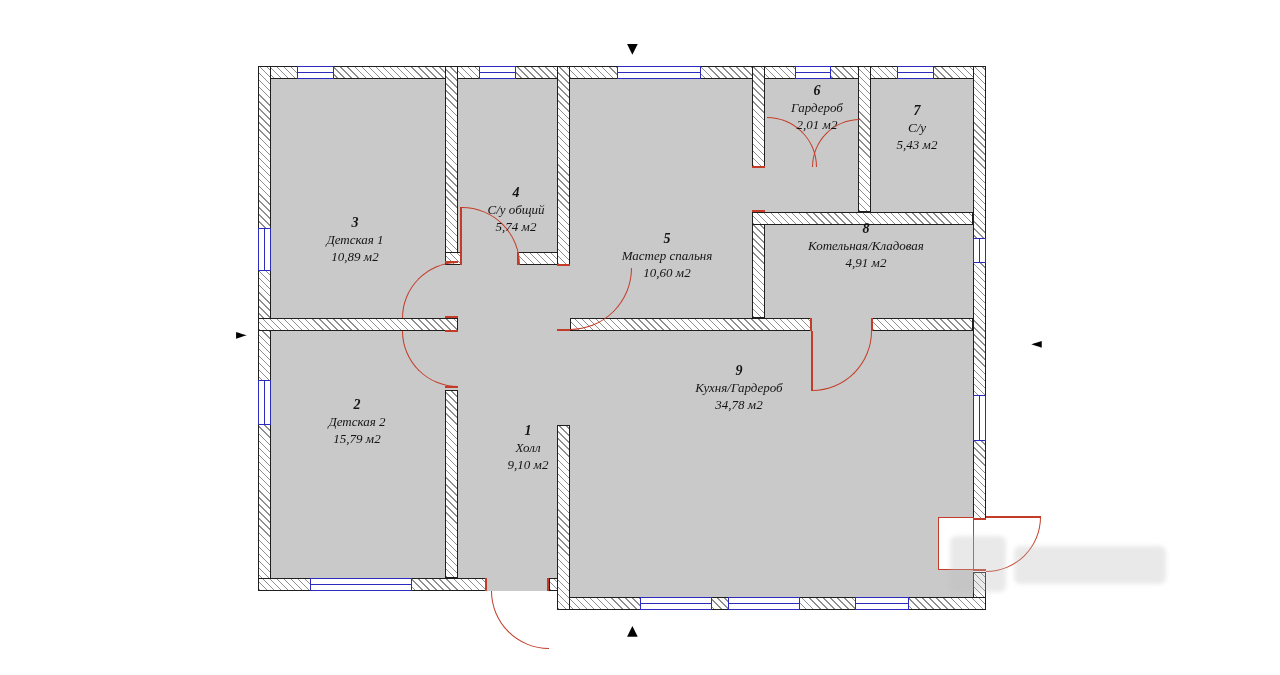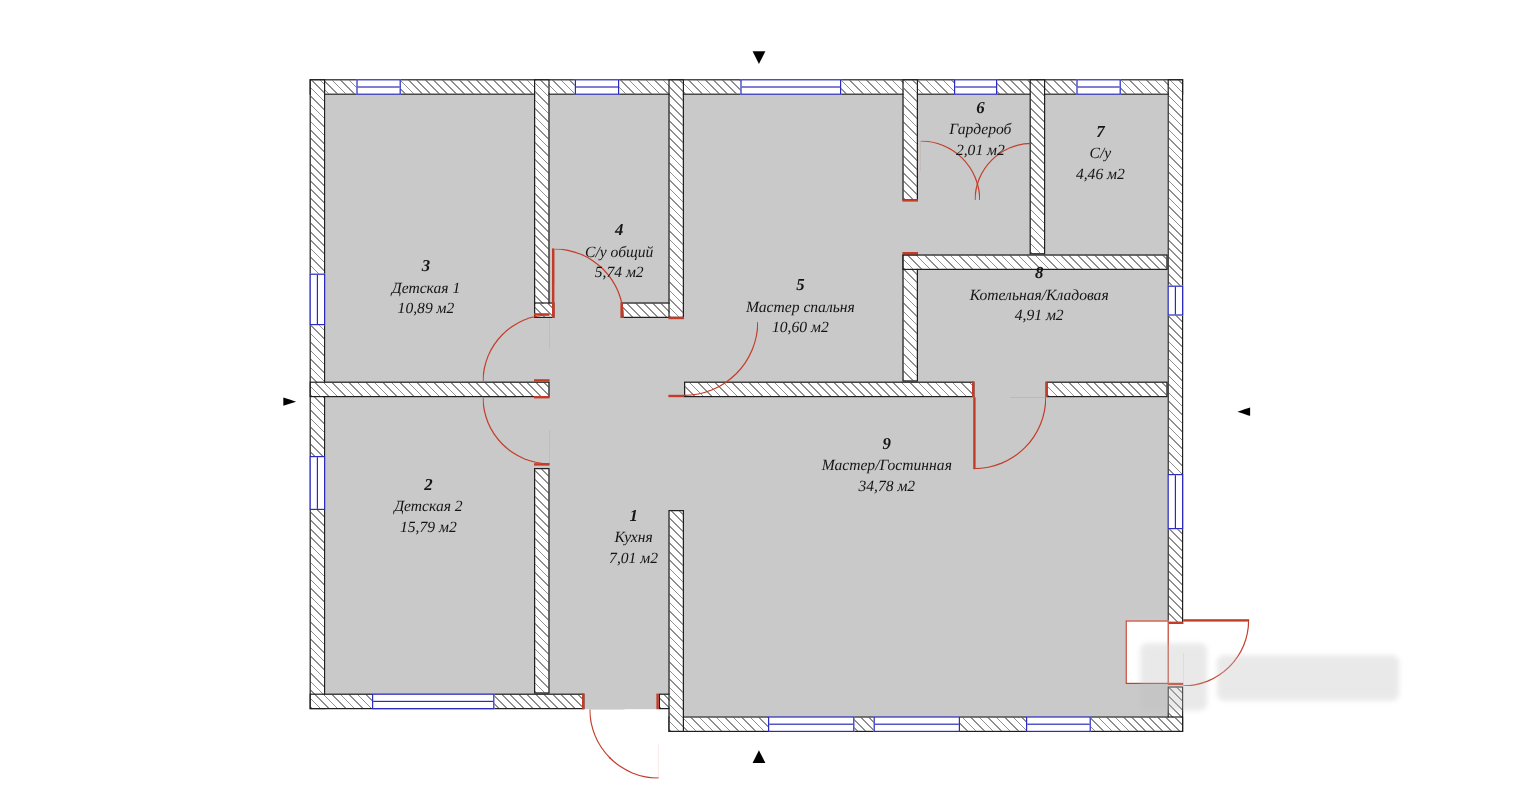--- a/index.html
+++ b/index.html
@@ -96,22 +96,22 @@
   <div class="leaf" style="left:811px;top:331px;width:2px;height:60px;"></div>
   <div class="arc tr" style="left:767px;top:117px;width:50px;height:50px;"></div>
   <div class="arc tl" style="left:812px;top:119px;width:48px;height:48px;"></div>
   <div class="arc bl" style="left:491px;top:591px;width:58px;height:58px;"></div>
   <div class="arc br" style="left:986px;top:517px;width:55px;height:55px;"></div>
   <div class="leaf" style="left:986px;top:516px;width:55px;height:2px;"></div>
   <div class="notch" style="left:938px;top:517px;width:36px;height:53px;"></div>
 
   <div class="room-label" style="left:468px;top:422px;width:120px;">
     <div class="room-num">1</div>
-    <div class="room-name">Кухня</div>
-    <div class="room-area">7,01 м2</div>
+    <div class="room-name">Холл</div>
+    <div class="room-area">9,10 м2</div>
   </div>
   <div class="room-label" style="left:297px;top:396px;width:120px;">
     <div class="room-num">2</div>
     <div class="room-name">Детская 2</div>
     <div class="room-area">15,79 м2</div>
   </div>
   <div class="room-label" style="left:295px;top:214px;width:120px;">
     <div class="room-num">3</div>
     <div class="room-name">Детская 1</div>
     <div class="room-area">10,89 м2</div>
@@ -127,30 +127,30 @@
     <div class="room-area">10,60 м2</div>
   </div>
   <div class="room-label" style="left:757px;top:82px;width:120px;">
     <div class="room-num">6</div>
     <div class="room-name">Гардероб</div>
     <div class="room-area">2,01 м2</div>
   </div>
   <div class="room-label" style="left:857px;top:102px;width:120px;">
     <div class="room-num">7</div>
     <div class="room-name">С/у</div>
-    <div class="room-area">4,46 м2</div>
+    <div class="room-area">5,43 м2</div>
   </div>
   <div class="room-label" style="left:786px;top:220px;width:160px;">
     <div class="room-num">8</div>
     <div class="room-name">Котельная/Кладовая</div>
     <div class="room-area">4,91 м2</div>
   </div>
   <div class="room-label" style="left:669px;top:362px;width:140px;">
     <div class="room-num">9</div>
-    <div class="room-name">Мастер/Гостинная</div>
+    <div class="room-name">Кухня/Гардероб</div>
     <div class="room-area">34,78 м2</div>
   </div>
 
   <div class="marker" style="left:627px;top:40px;">▼</div>
   <div class="marker" style="left:627px;top:622px;">▲</div>
   <div class="marker" style="left:236px;top:326px;">►</div>
   <div class="marker" style="left:1031px;top:335px;">◄</div>
 
   <div class="wm" style="left:950px;top:536px;width:56px;height:56px;"></div>
   <div class="wm" style="left:1014px;top:546px;width:152px;height:38px;"></div>

